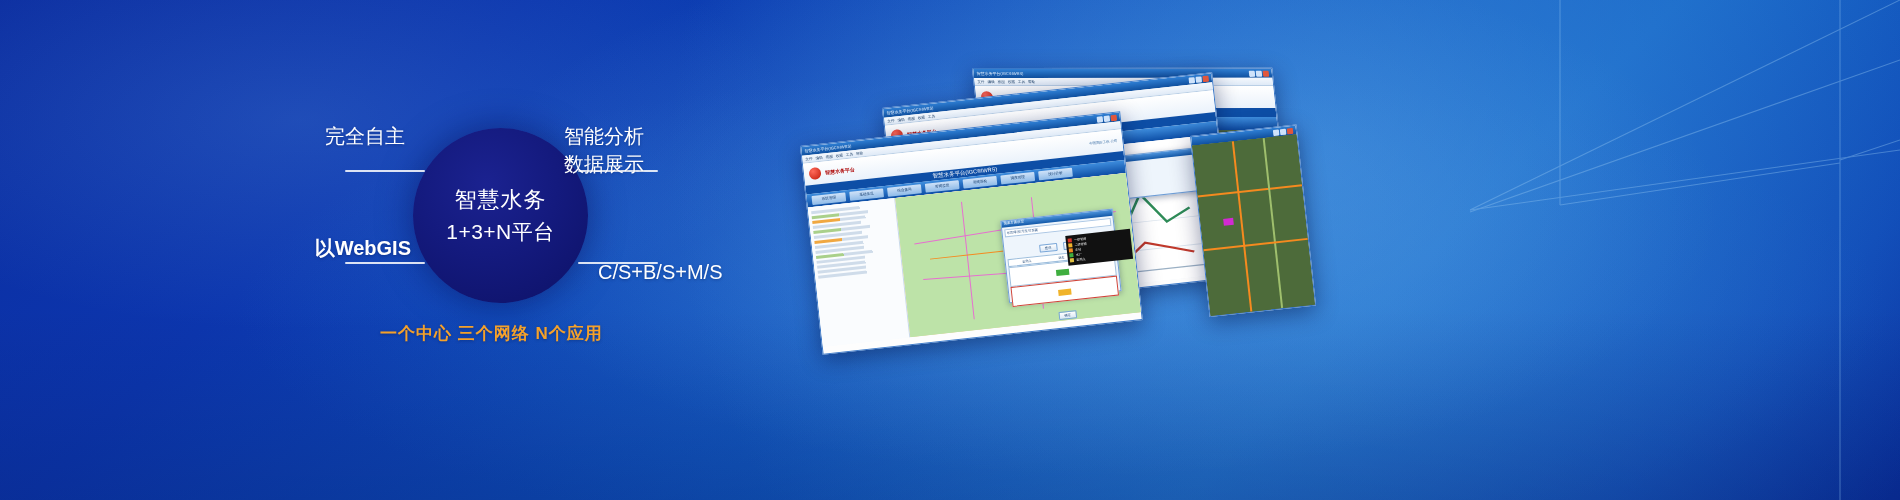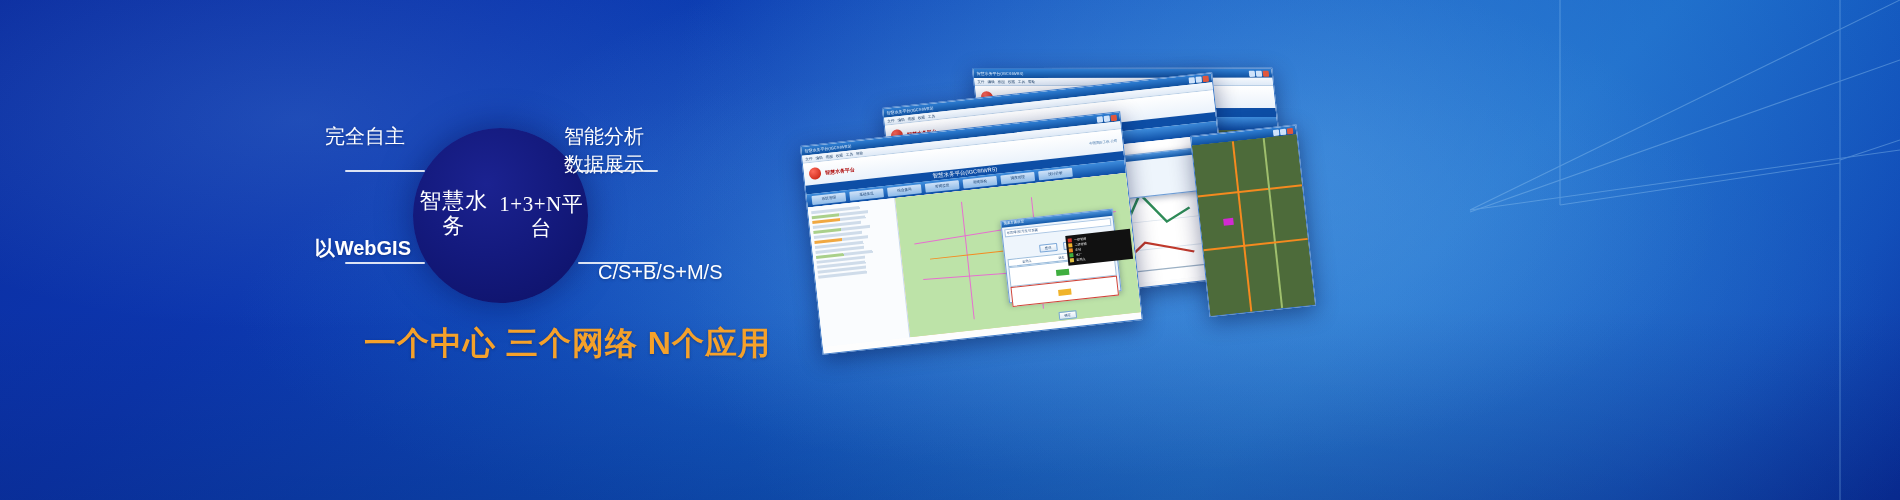--- a/index.html
+++ b/index.html
@@ -24,44 +24,44 @@
       linear-gradient(to bottom, rgba(0,0,0,0) 62%, rgba(0,20,80,.22) 100%);
   }
   
   .grid-lines{position:absolute;right:0;top:0;width:760px;height:500px;pointer-events:none;opacity:.55;}
 
   
   .hub{
     position:absolute;left:413px;top:128px;width:175px;height:175px;border-radius:50%;
     background:radial-gradient(circle at 42% 32%,#1b2290 0%,#141a7e 45%,#0d1166 100%);
     box-shadow:0 0 34px rgba(5,15,90,.55);
-    display:flex;flex-direction:row;align-items:center;justify-content:center;
+    display:flex;flex-direction:column;align-items:center;justify-content:center;
     color:#fff;text-align:center;line-height:1.12;
   }
   .hub .h1{font-size:22px;letter-spacing:1px;margin-bottom:4px;}
   .hub .h2{font-size:27px;letter-spacing:.5px;white-space:nowrap;}
   .hub .h2 sup{font-size:13px;vertical-align:super;}
-  .hub .h3{font-size:21px;margin-top:3px;letter-spacing:.5px;font-family:Liberation Serif, serif;}
+  .hub .h3{font-size:21px;margin-top:3px;letter-spacing:.5px;}
 
   .lbl{position:absolute;color:#fff;font-size:20px;line-height:1.38;white-space:nowrap;text-shadow:0 1px 3px rgba(0,20,70,.35);}
   .lbl.r{text-align:right;}
   .lbl.l{text-align:left;}
   #lbl-tl{left:190px;top:123px;width:215px;}
   #lbl-bl{left:196px;top:235px;width:215px;font-weight:bold;}
   #lbl-tr{left:564px;top:123px;width:230px;}
   #lbl-br{left:598px;top:235px;width:230px;margin-top:24px;}
 
   .connector{position:absolute;height:2px;background:rgba(255,255,255,.85);border-radius:1px;}
   #conn-tl{left:345px;top:170px;width:80px;}
   #conn-tr{left:578px;top:170px;width:80px;}
   #conn-bl{left:345px;top:262px;width:80px;}
   #conn-br{left:578px;top:262px;width:80px;}
 
   #tagline{
-    position:absolute;left:364px;top:322px;color:#f5a12a;font-size:32px;
+    position:absolute;left:380px;top:322px;color:#f5a12a;font-size:17px;
     letter-spacing:1px;white-space:nowrap;font-weight:bold;
     text-shadow:0 1px 3px rgba(0,20,70,.35);
   }
 
   
   .shots{position:absolute;left:790px;top:50px;width:560px;height:300px;}
   .win{
     position:absolute;background:#fdfdfd;
     border:1px solid #3a78c8;
     box-shadow:0 6px 22px rgba(0,10,60,.45);

